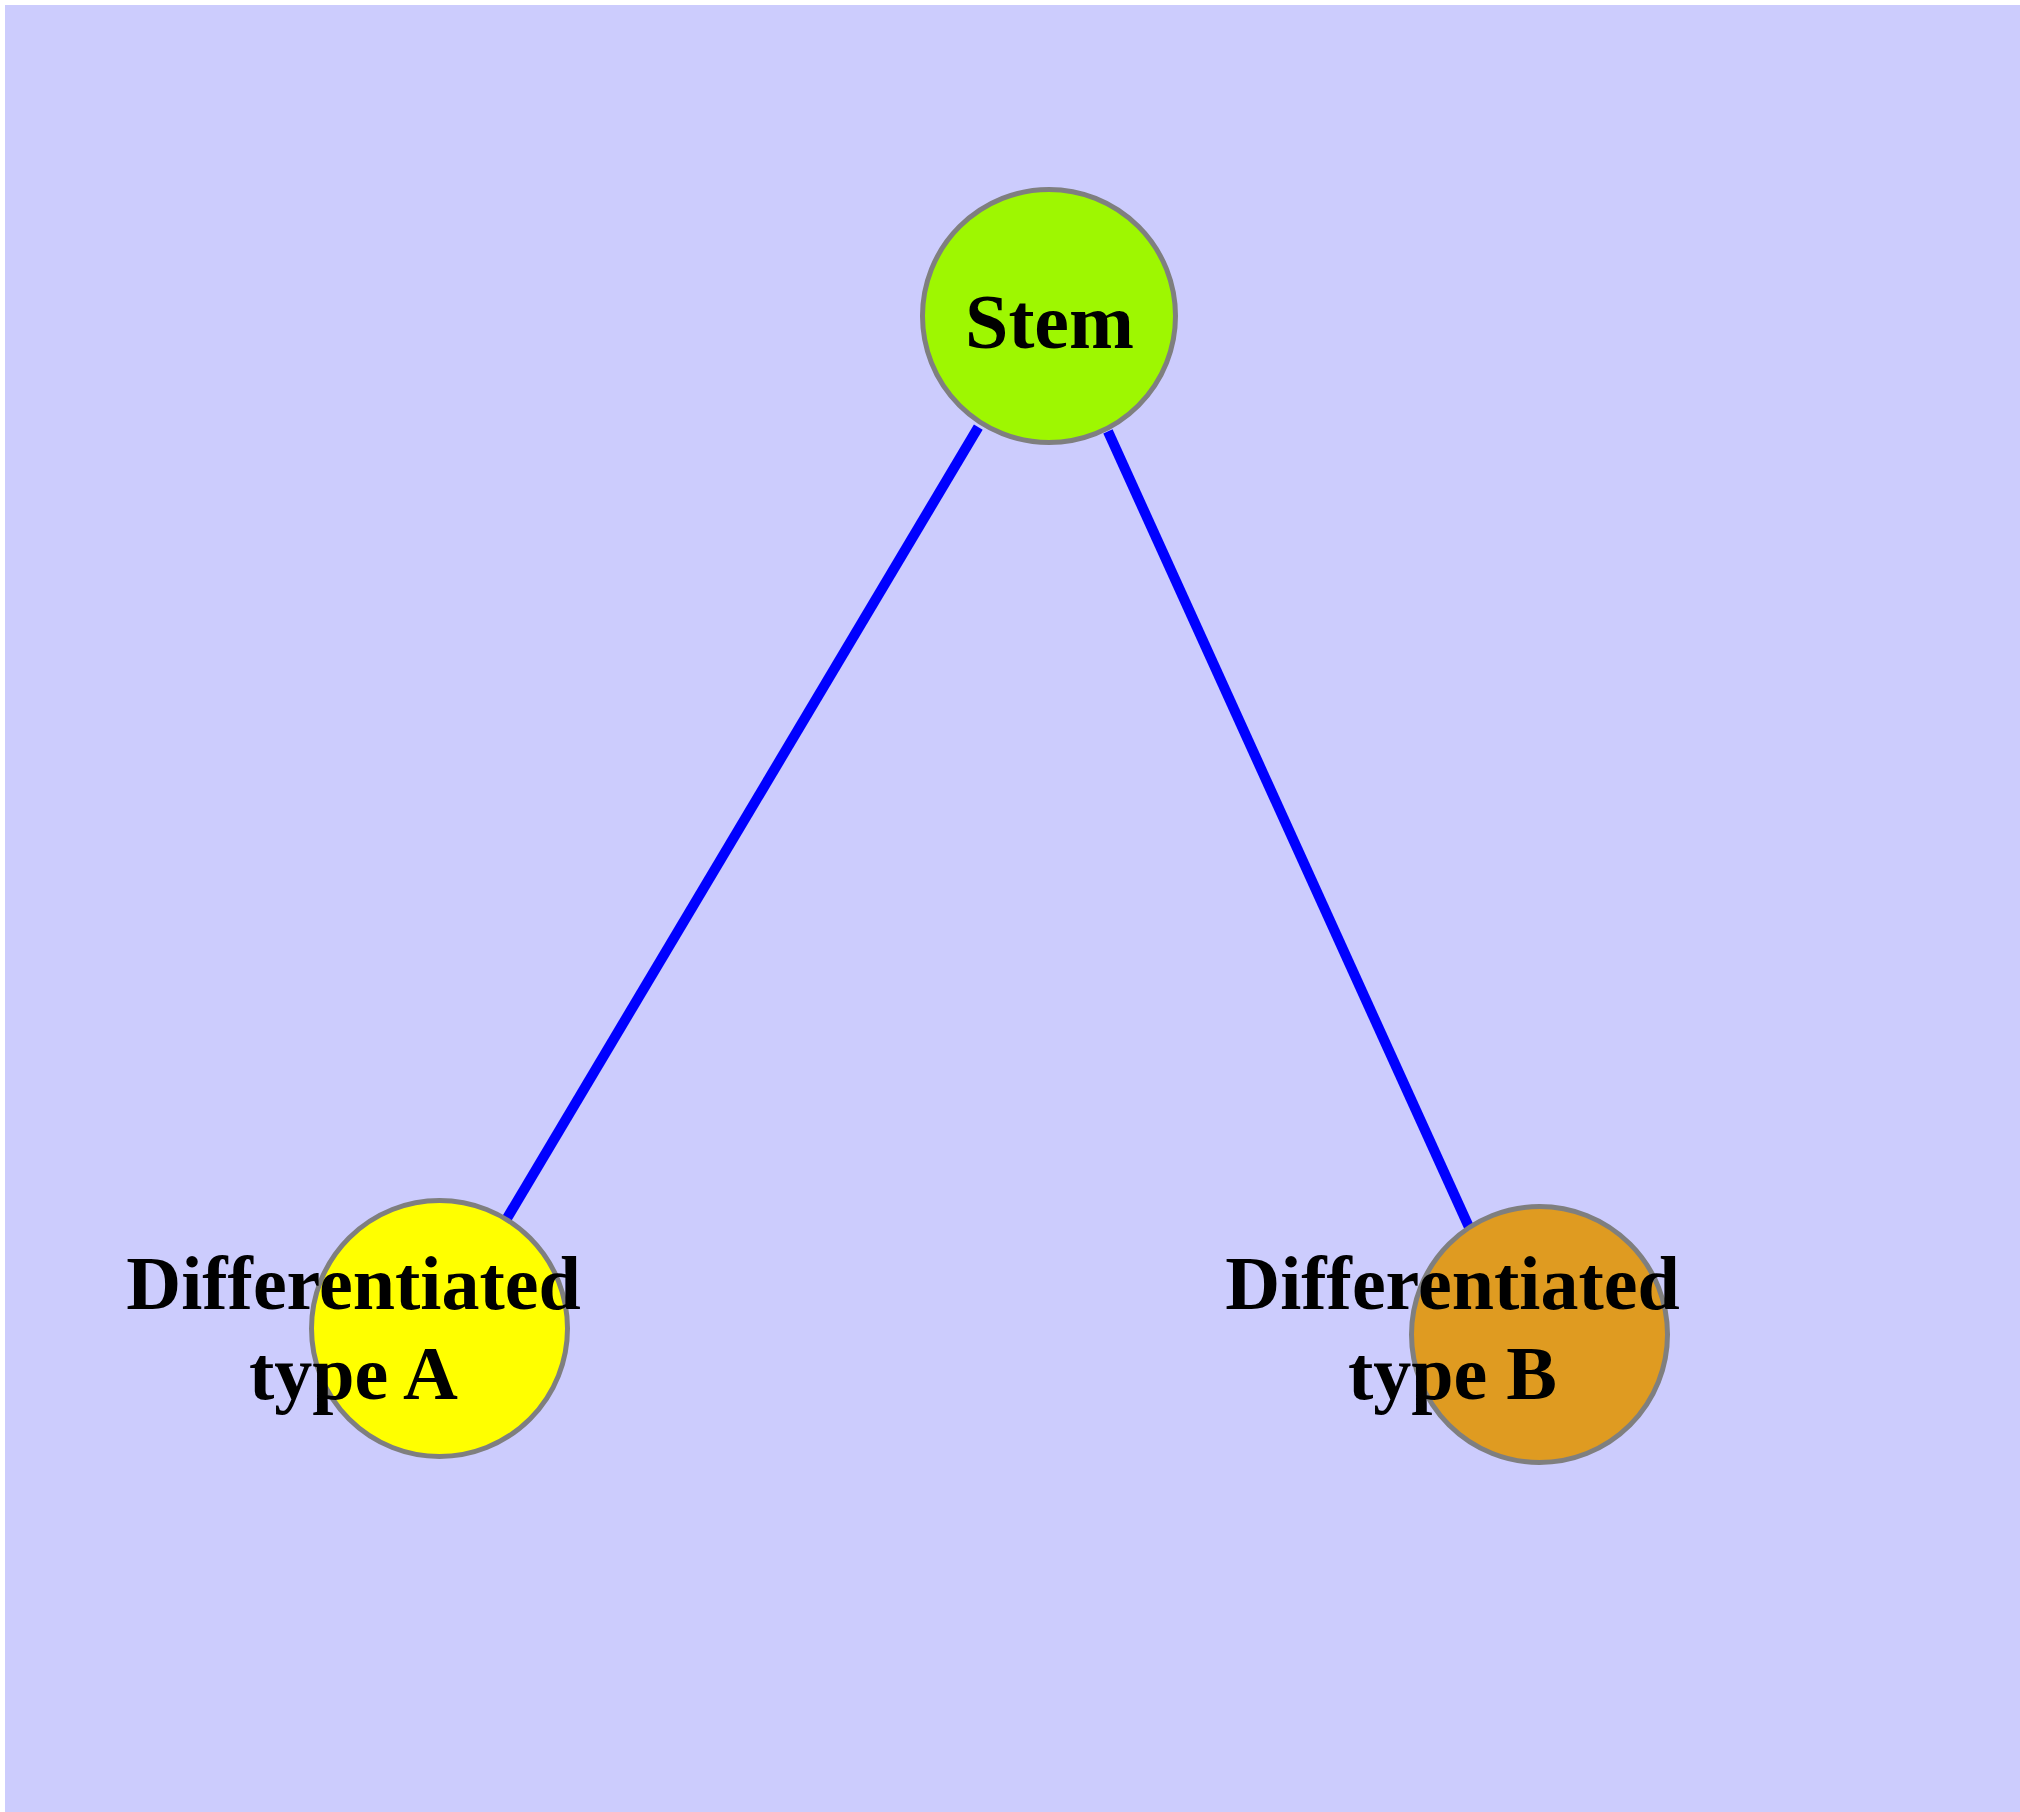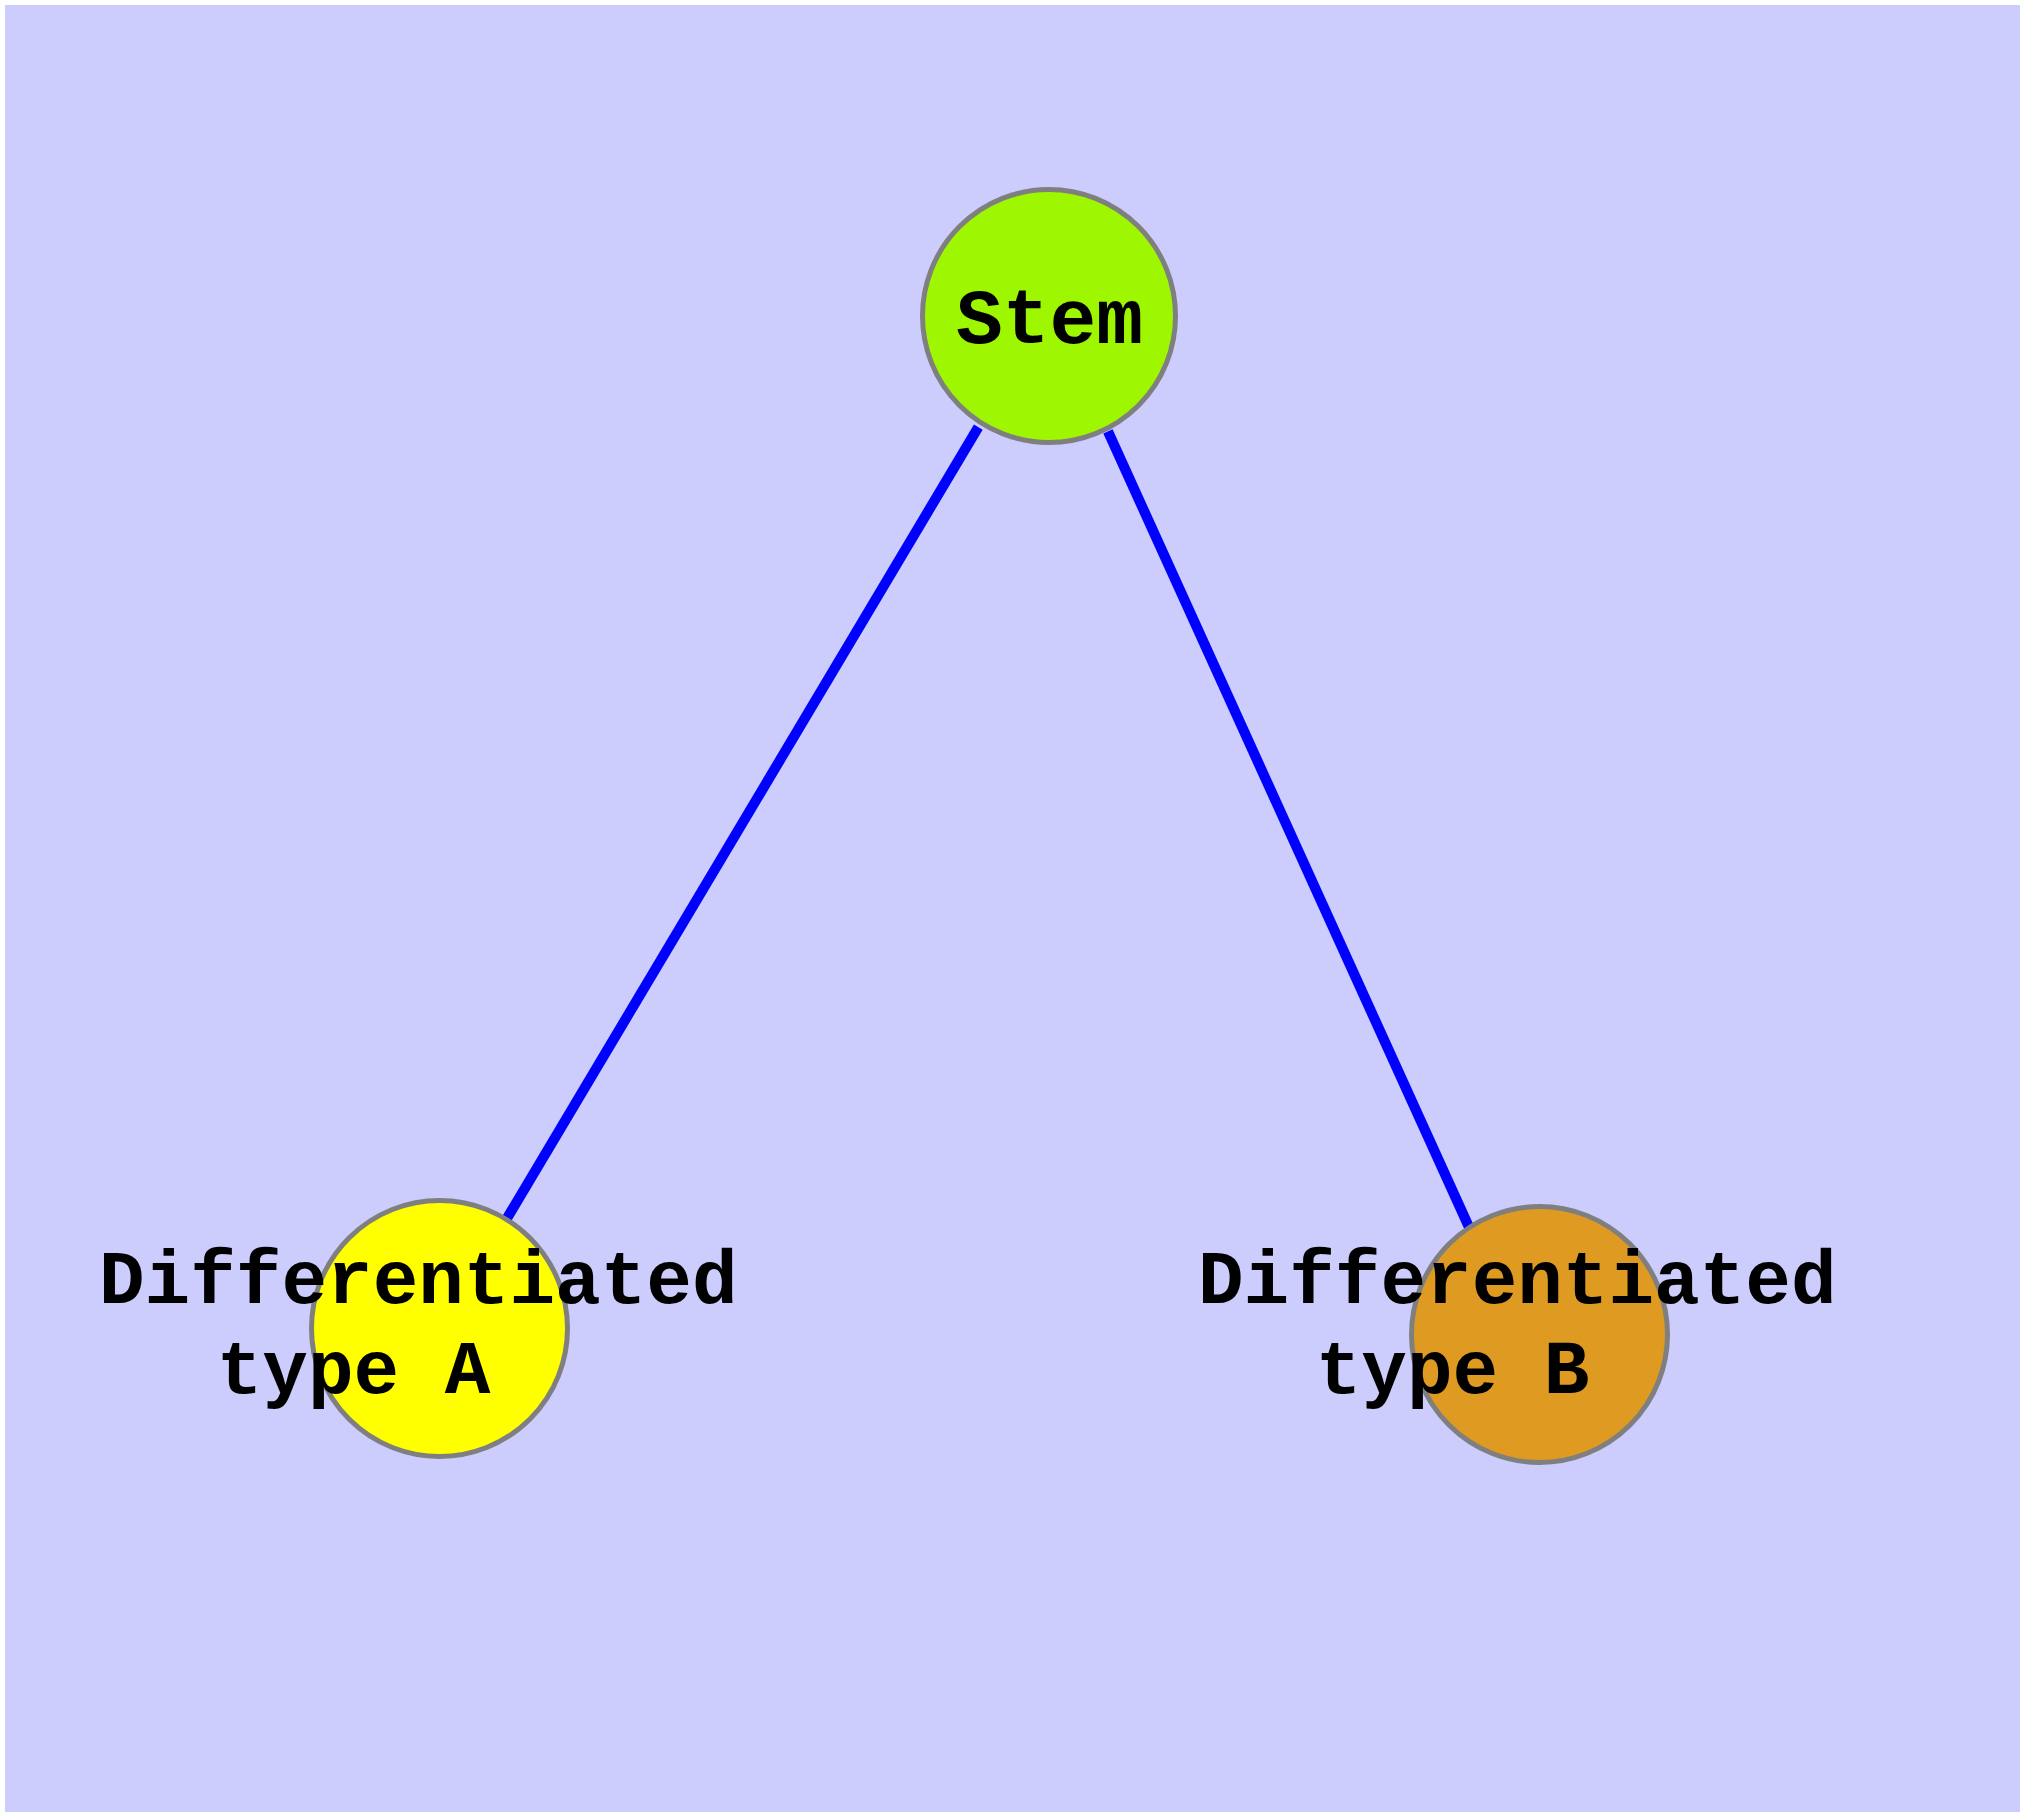--- a/index.html
+++ b/index.html
@@ -63,21 +63,21 @@
     left: 1409px;
     top: 1204px;
     width: 261px;
     height: 261px;
   }
 
   .node-label {
     position: absolute;
     color: #000000;
     font-weight: bold;
-    font-family: Liberation Mono, monospace;
+    font-family: Liberation Serif, serif;
     text-align: center;
     line-height: 1.18;
     white-space: pre-line;
     pointer-events: none;
     -webkit-font-smoothing: antialiased;
   }
 
   #label-stem {
     left: 880px;
     top: 276px;

